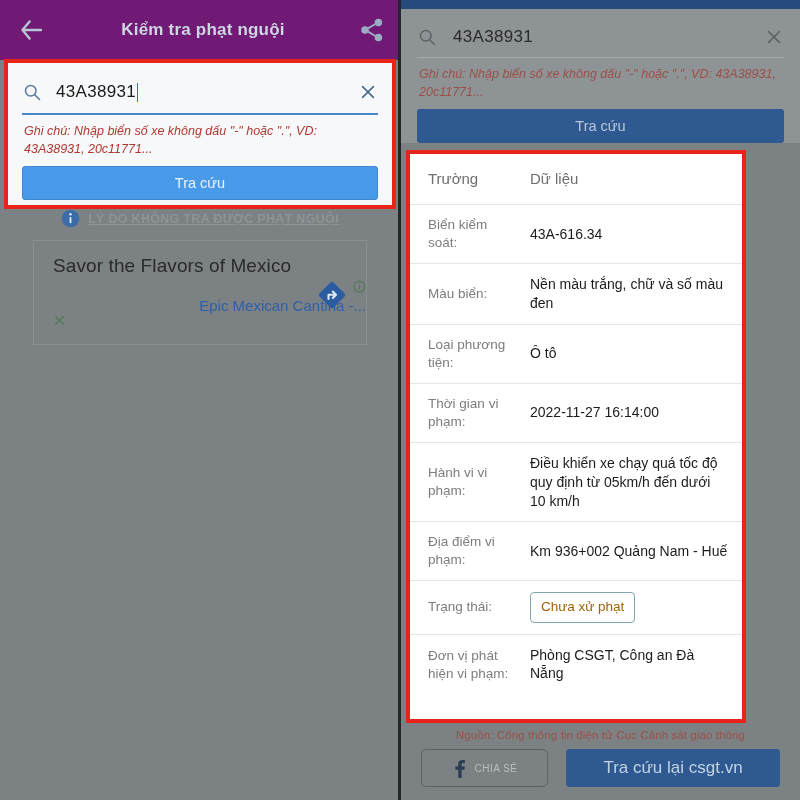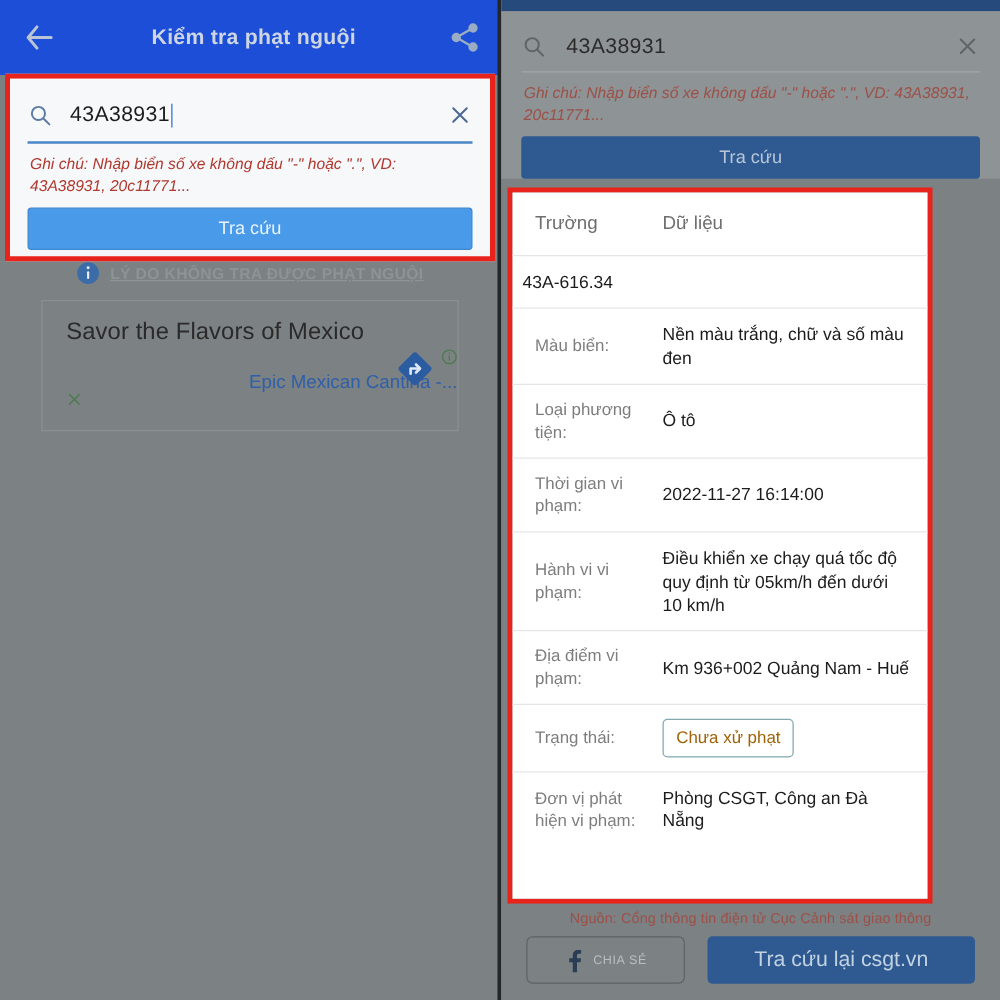--- a/index.html
+++ b/index.html
@@ -10,21 +10,21 @@
     overflow: hidden;
   }
   .screen { position: relative; width: 800px; height: 800px; }
 
   
   .panel-left {
     position: absolute; left: 0; top: 0; width: 400px; height: 800px;
     background: #7c8183; overflow: hidden;
   }
   .appbar {
-    height: 60px; background: #1d4ed8;
+    height: 60px; background: #701a75;
     display: flex; align-items: center; padding: 0 14px;
   }
   .appbar-back { width: 34px; height: 34px; flex: 0 0 auto; }
   .appbar-title {
     flex: 1; text-align: center; color: #cdd6e2;
     font-size: 17px; font-weight: 600; letter-spacing: .2px;
   }
   .appbar-share { width: 28px; height: 28px; flex: 0 0 auto; }
 
   .redbox-left {
@@ -267,20 +267,21 @@
     </div>
 
     <div class="redbox-right">
       <div class="tbl">
         <div class="trow thead">
           <div class="tcell-k">Trường</div>
           <div class="tcell-v">Dữ liệu</div>
         </div>
 
         <div class="trow">
+          <div class="tcell-k">Biển kiểm soát:</div>
           <div class="tcell-v">43A-616.34</div>
         </div>
         <div class="trow">
           <div class="tcell-k">Màu biển:</div>
           <div class="tcell-v">Nền màu trắng, chữ và số màu đen</div>
         </div>
         <div class="trow">
           <div class="tcell-k">Loại phương tiện:</div>
           <div class="tcell-v">Ô tô</div>
         </div>

